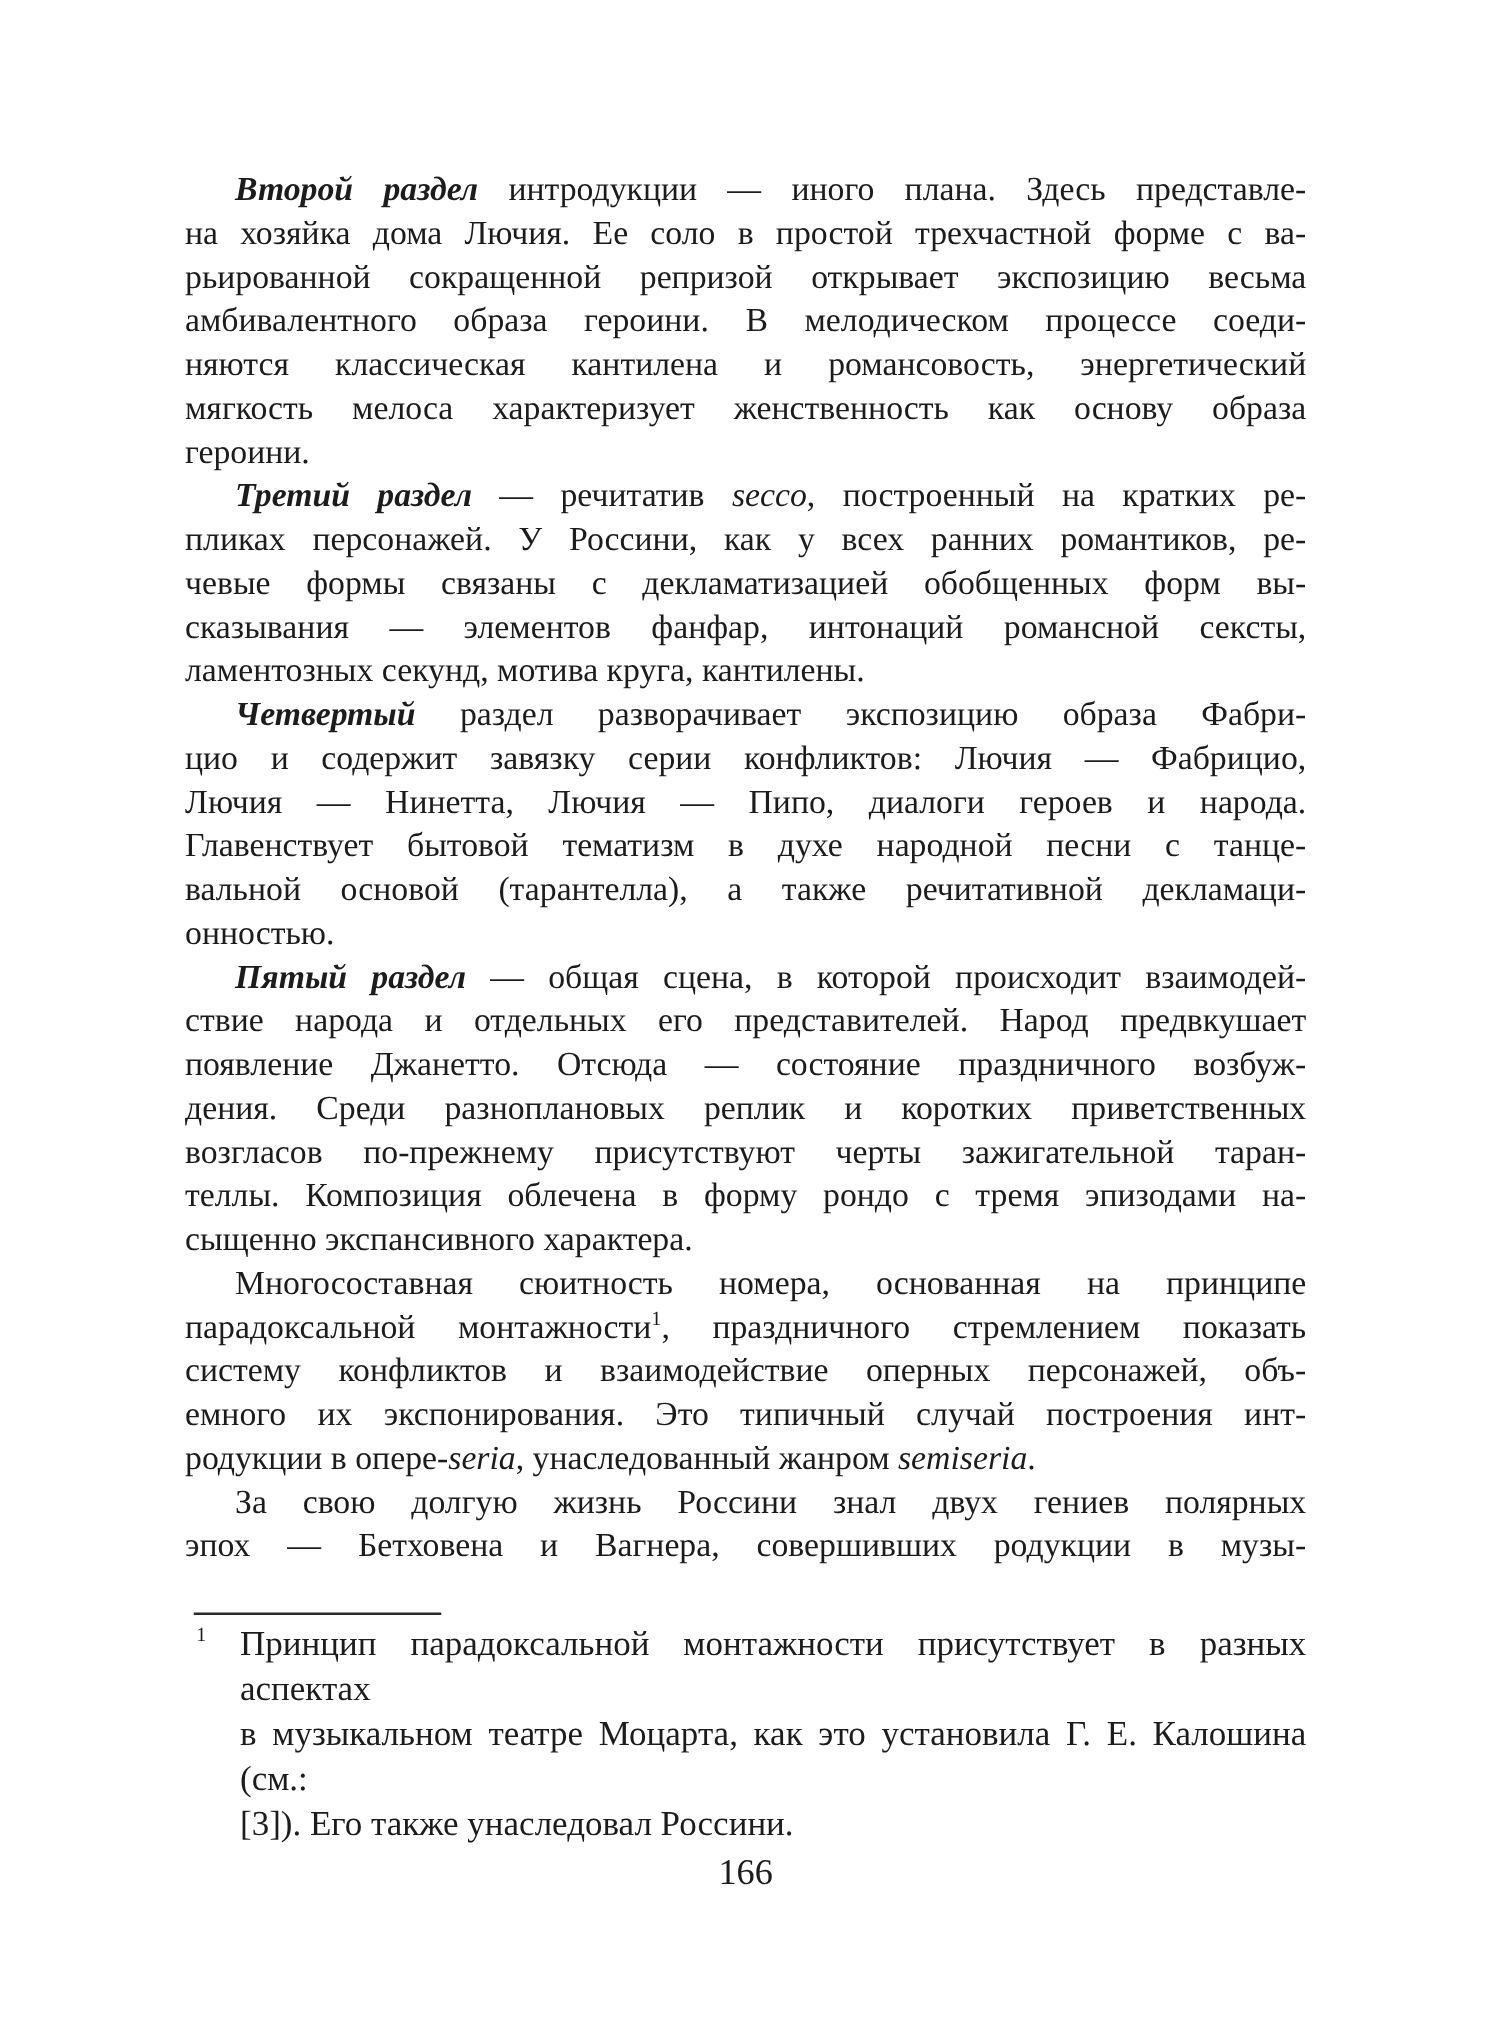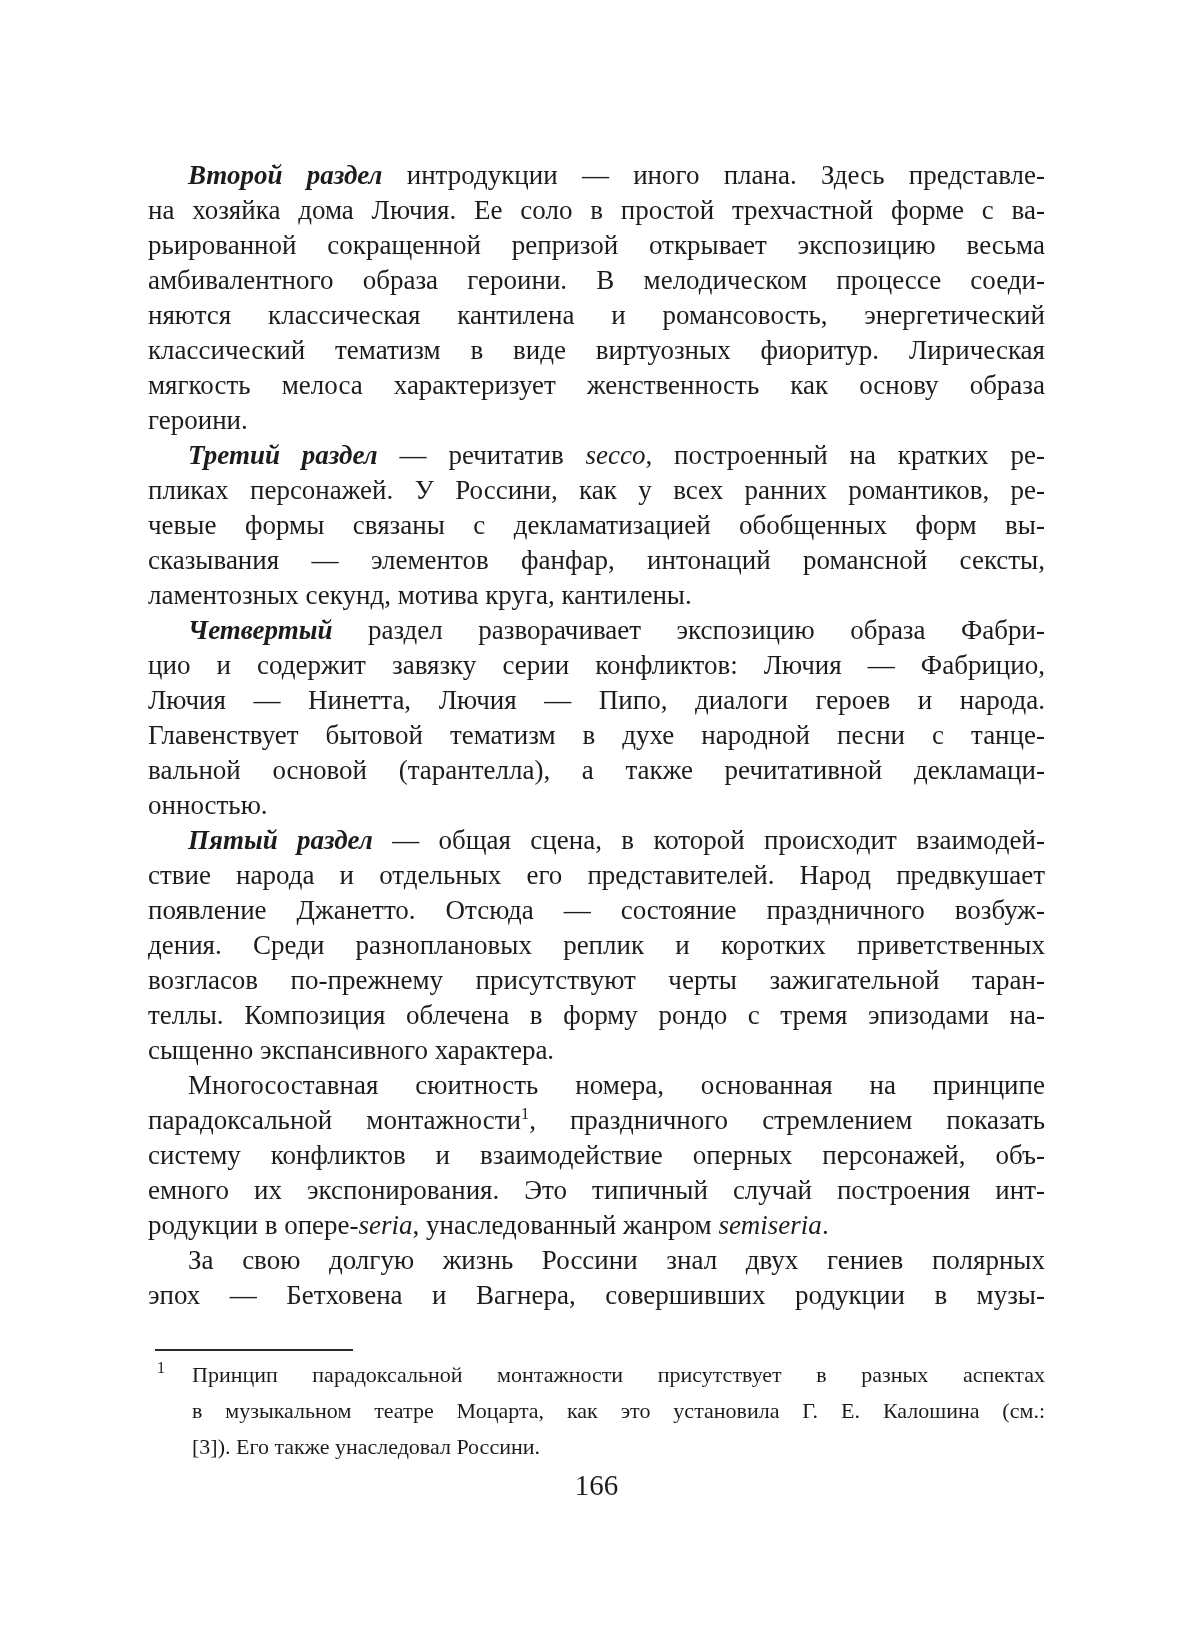--- a/index.html
+++ b/index.html
@@ -1,38 +1,38 @@
 <!DOCTYPE html>
 <html><head>
 <meta charset="utf-8">
 <style>
   html,body{margin:0;padding:0}
   body{
     width:1200px;height:1626px;position:relative;
     background:#ffffff;color:#1c1c1c;
     font-family:"Liberation Serif","DejaVu Serif",serif;
   }
-  .content{position:absolute;left:148px;top:158px;width:897px}
+  .content{position:absolute;left:148px;top:134px;width:897px}
   .line{
     font-size:27px;line-height:35px;
     text-align:justify;text-align-last:justify;
   }
   .line.no-just{text-align:right;text-align-last:left}
   .line.indent{text-indent:40px}
   .seg.r{font-style:normal;font-weight:normal}
   .seg.bi{font-weight:bold;font-style:italic}
   .seg.i{font-style:italic}
   .seg.sup{font-size:0.6em;vertical-align:super;line-height:0}
   .fn-rule{
     border:none;border-top:2px solid #2b2b2b;height:0;width:198px;
     margin:36px 0 6px 7px;
   }
   .footnote{position:relative;padding-left:44px}
   .fn-line{
-    font-size:22px;line-height:36px;
+    font-size:28px;line-height:36px;
     text-align:justify;text-align-last:justify;
   }
   .fn-line.no-just{text-align:right;text-align-last:left}
   .fn-marker{
     position:absolute;left:9px;top:3px;font-size:16px;line-height:1;
   }
   .page-number{
     text-align:center;font-size:29px;line-height:36px;margin-top:2px;
   }
 </style>
@@ -40,21 +40,20 @@
 <body>
 
 <div class="content">
   <div id="body-text">
       <div>
         <div class="line indent"><span class="seg bi">Второй раздел</span><span class="seg r"> интродукции — иного плана. Здесь представле-</span></div>
         <div class="line"><span class="seg r">на хозяйка дома Лючия. Ее соло в простой трехчастной форме с ва-</span></div>
         <div class="line"><span class="seg r">рьированной сокращенной репризой открывает экспозицию весьма</span></div>
         <div class="line"><span class="seg r">амбивалентного образа героини. В мелодическом процессе соеди-</span></div>
         <div class="line"><span class="seg r">няются классическая кантилена и романсовость, энергетический</span></div>
-        <div class="line"><span class="seg r">классический тематизм в виде виртуозных фиоритур. Лирическая</span></div>
         <div class="line"><span class="seg r">мягкость мелоса характеризует женственность как основу образа</span></div>
         <div class="line no-just"><span class="seg r">героини.</span></div>
       </div>
       <div>
         <div class="line indent"><span class="seg bi">Третий раздел</span><span class="seg r"> — речитатив </span><span class="seg i">secco</span><span class="seg r">, построенный на кратких ре-</span></div>
         <div class="line"><span class="seg r">пликах персонажей. У Россини, как у всех ранних романтиков, ре-</span></div>
         <div class="line"><span class="seg r">чевые формы связаны с декламатизацией обобщенных форм вы-</span></div>
         <div class="line"><span class="seg r">сказывания — элементов фанфар, интонаций романсной сексты,</span></div>
         <div class="line no-just"><span class="seg r">ламентозных секунд, мотива круга, кантилены.</span></div>
       </div>

